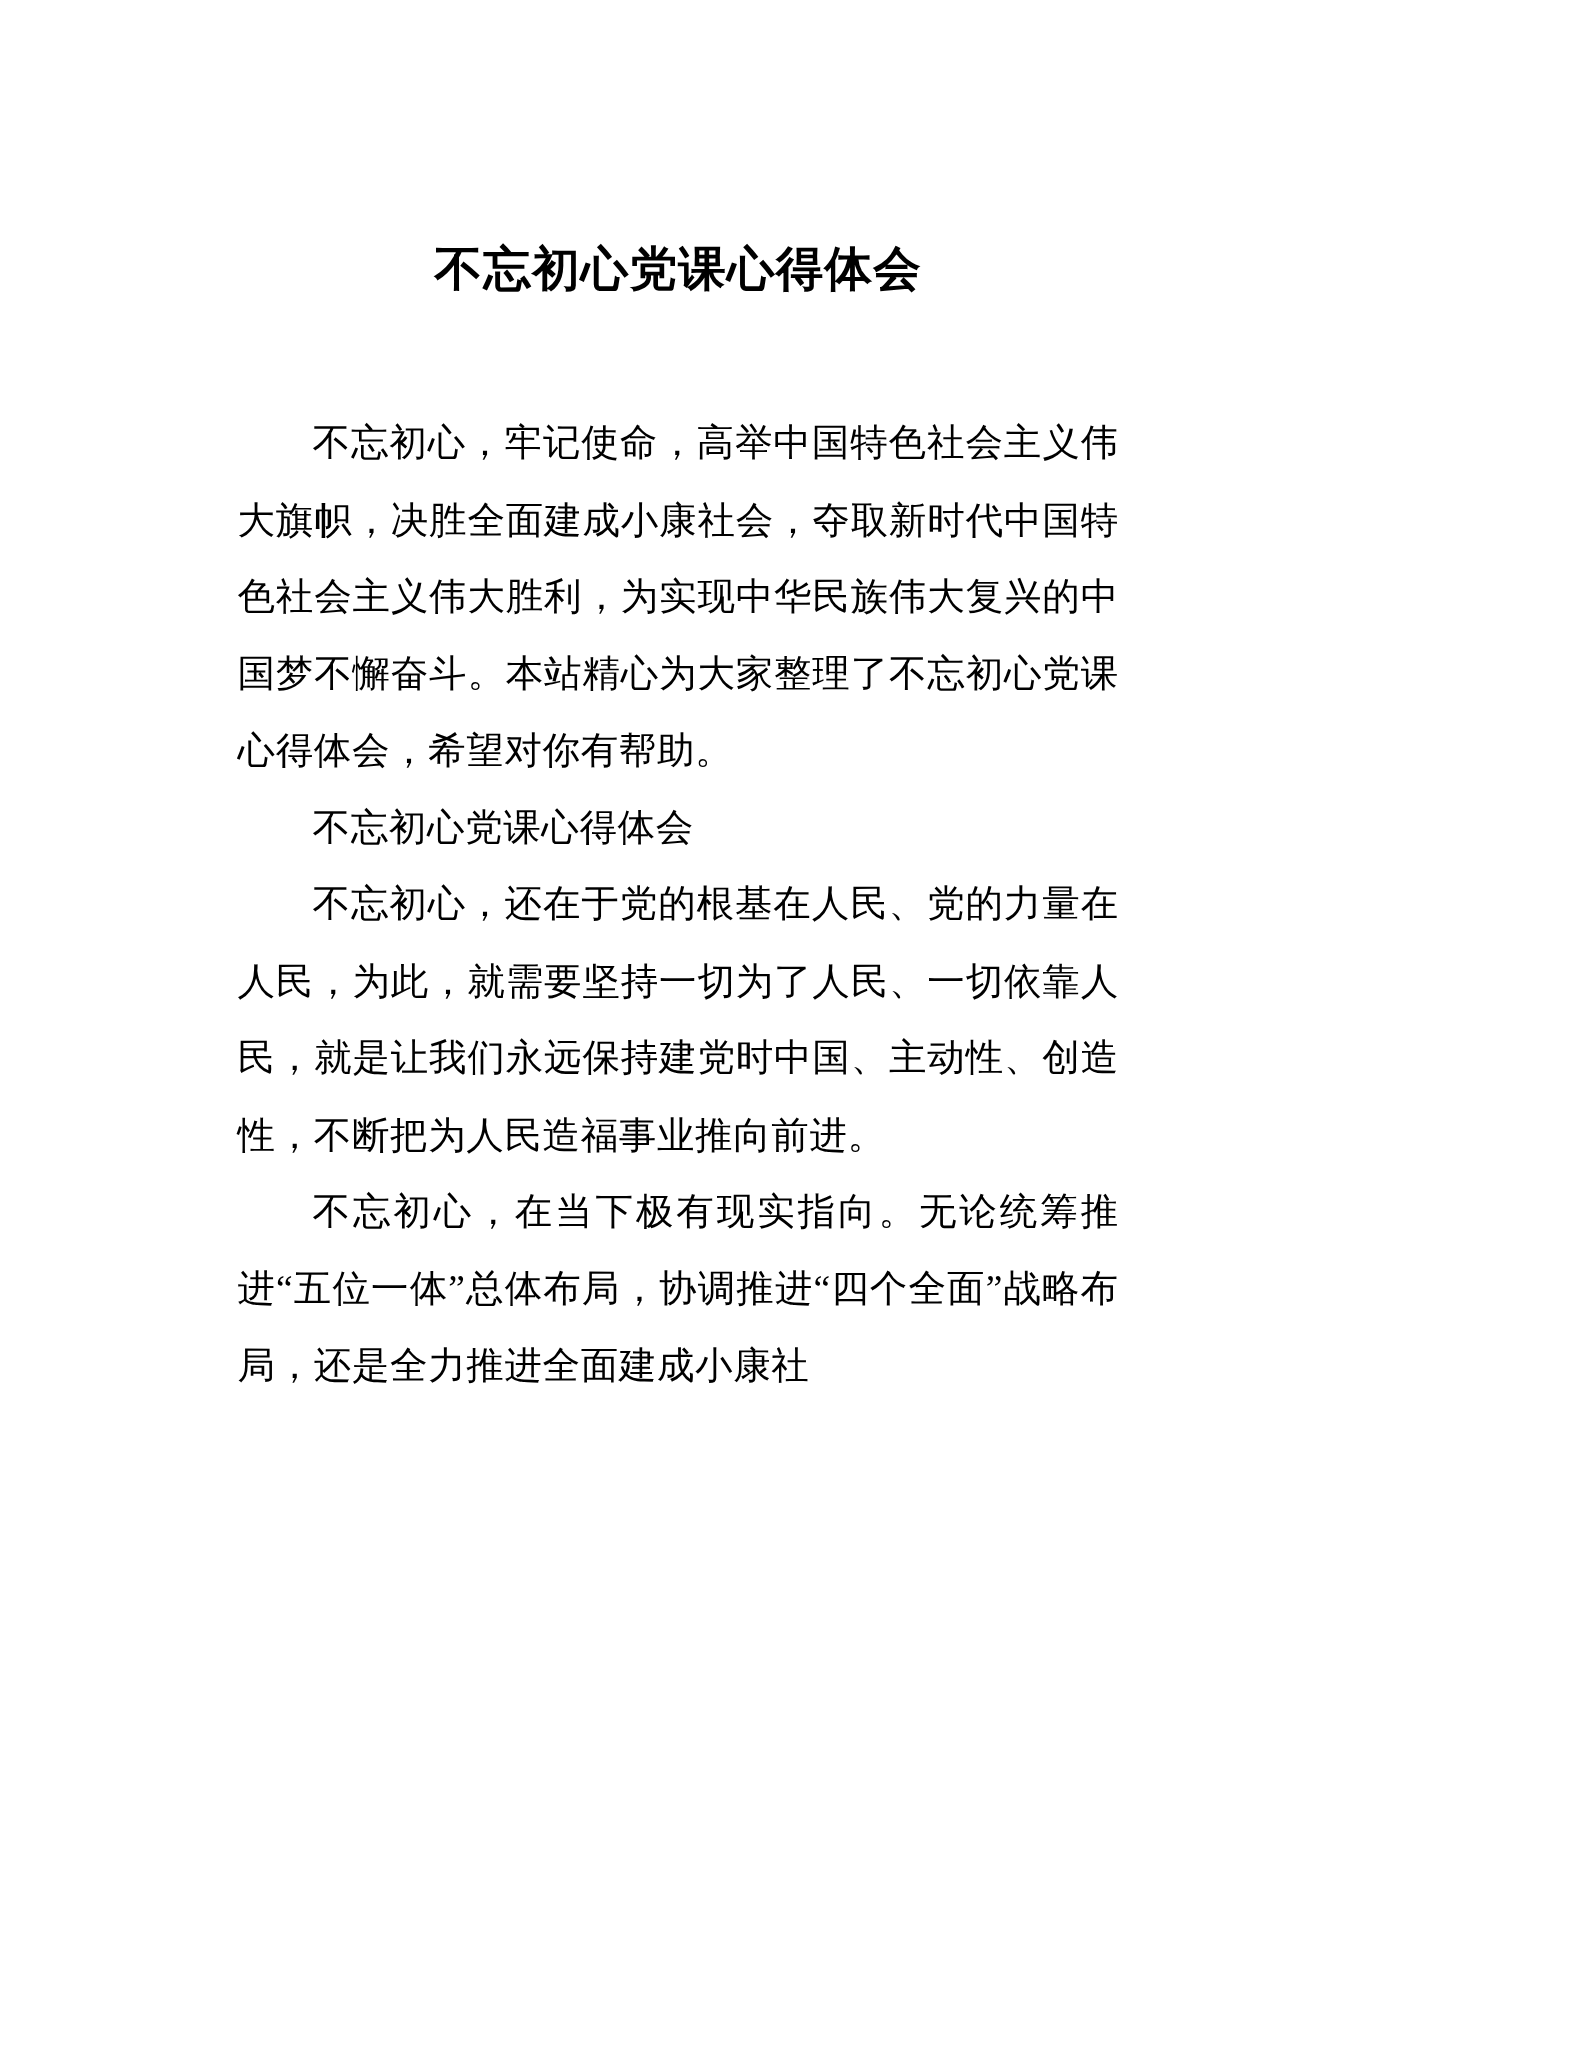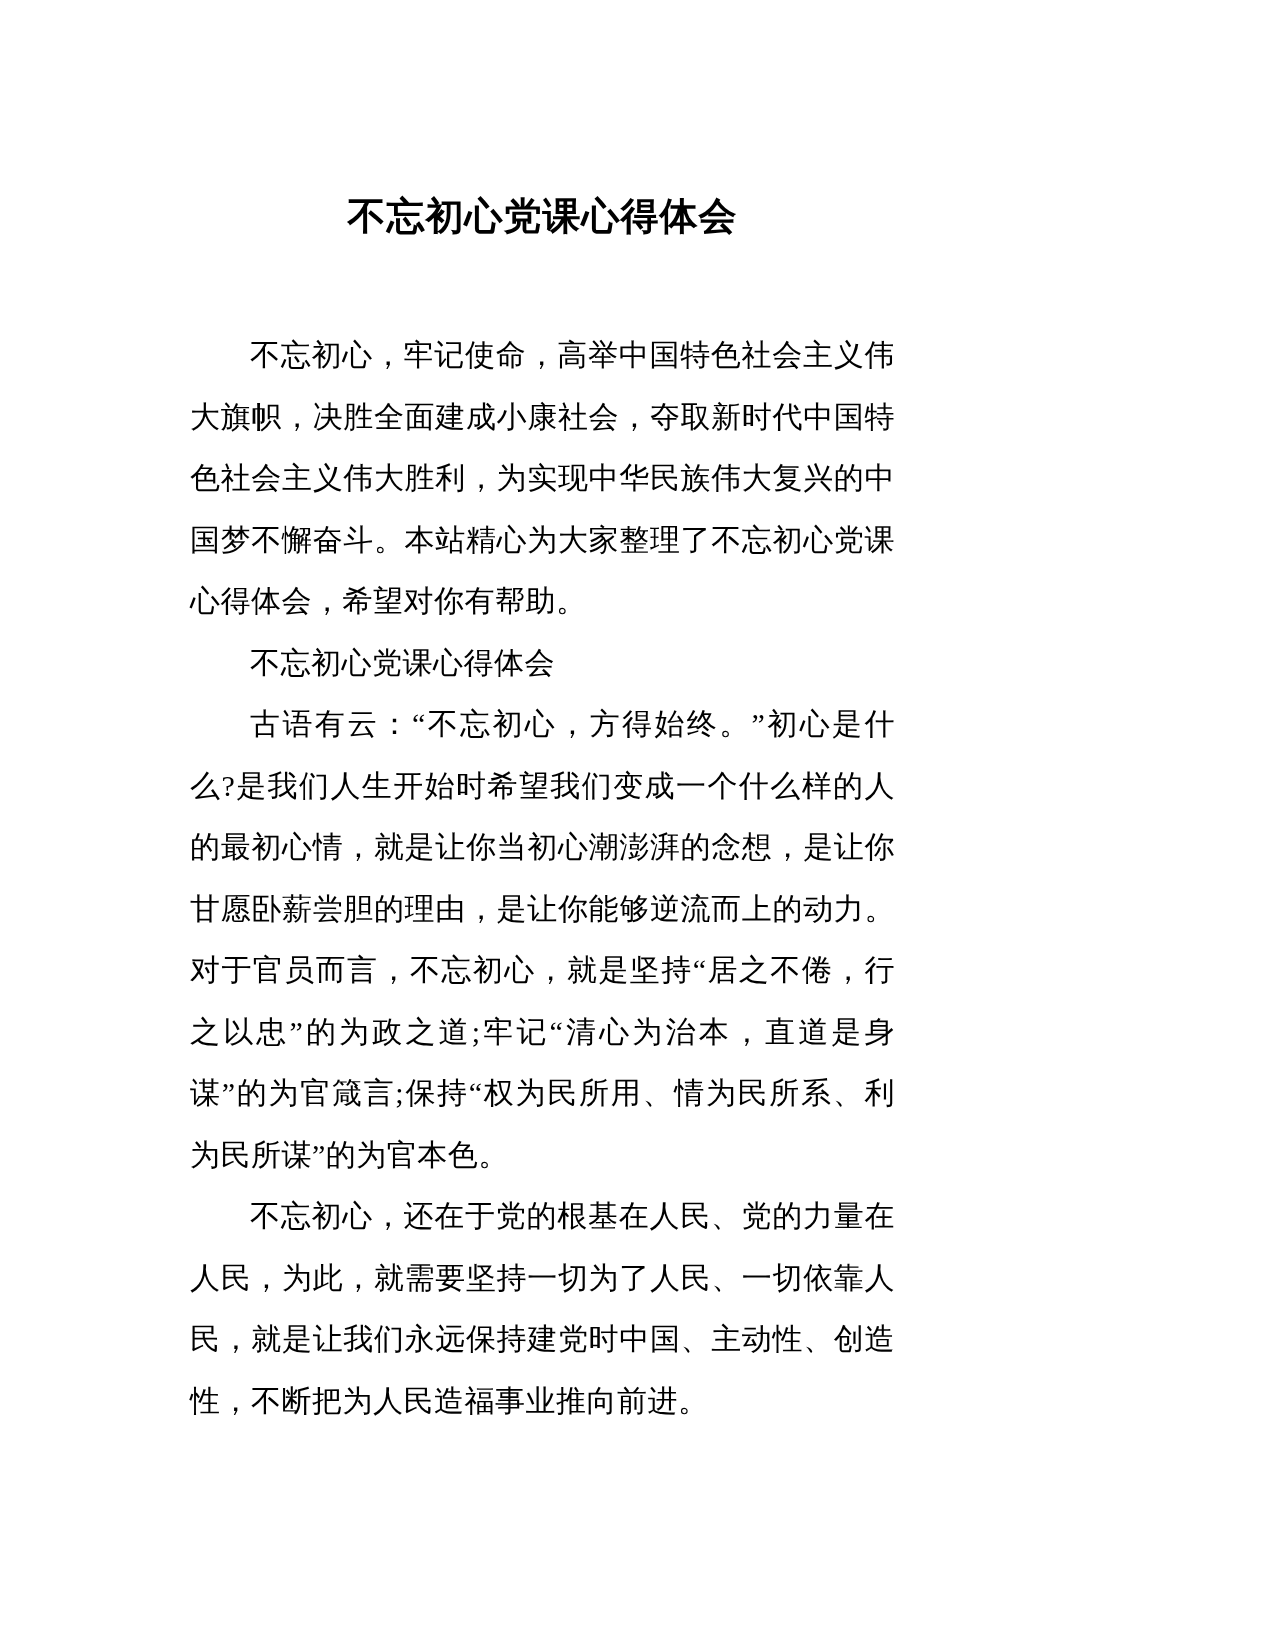--- a/index.html
+++ b/index.html
@@ -50,16 +50,16 @@
 </style>
 </head>
 <body>
 
 <div class="page">
   <h1 class="doc-title">不忘初心党课心得体会</h1>
 
   <div class="doc-body">
     <p>不忘初心，牢记使命，高举中国特色社会主义伟大旗帜，决胜全面建成小康社会，夺取新时代中国特色社会主义伟大胜利，为实现中华民族伟大复兴的中国梦不懈奋斗。本站精心为大家整理了不忘初心党课心得体会，希望对你有帮助。</p>
     <p>不忘初心党课心得体会</p>
-    <p>古语有云：“不忘初心，方得始终。”初心是什么?是我们人生开始时希望我们变成一个什么样的人的最初心情，就是让你当初心潮澎湃的念想，是让你甘愿卧薪尝胆的理由，是让你能够逆流而上的动力。对于官员而言，不忘初心，就是坚持“居之不倦，行之以忠”的为政之道;牢记“清心为治本，直道是身谋”的为官箴言;保持“权为民所用、情为民所系、利为民所谋”的为官本色。</p>
     <p>不忘初心，还在于党的根基在人民、党的力量在人民，为此，就需要坚持一切为了人民、一切依靠人民，就是让我们永远保持建党时中国、主动性、创造性，不断把为人民造福事业推向前进。</p>
+    <p>不忘初心，在当下极有现实指向。无论统筹推进“五位一体”总体布局，协调推进“四个全面”战略布局，还是全力推进全面建成小康社</p>
   </div>
 </div>
 
 </body></html>

